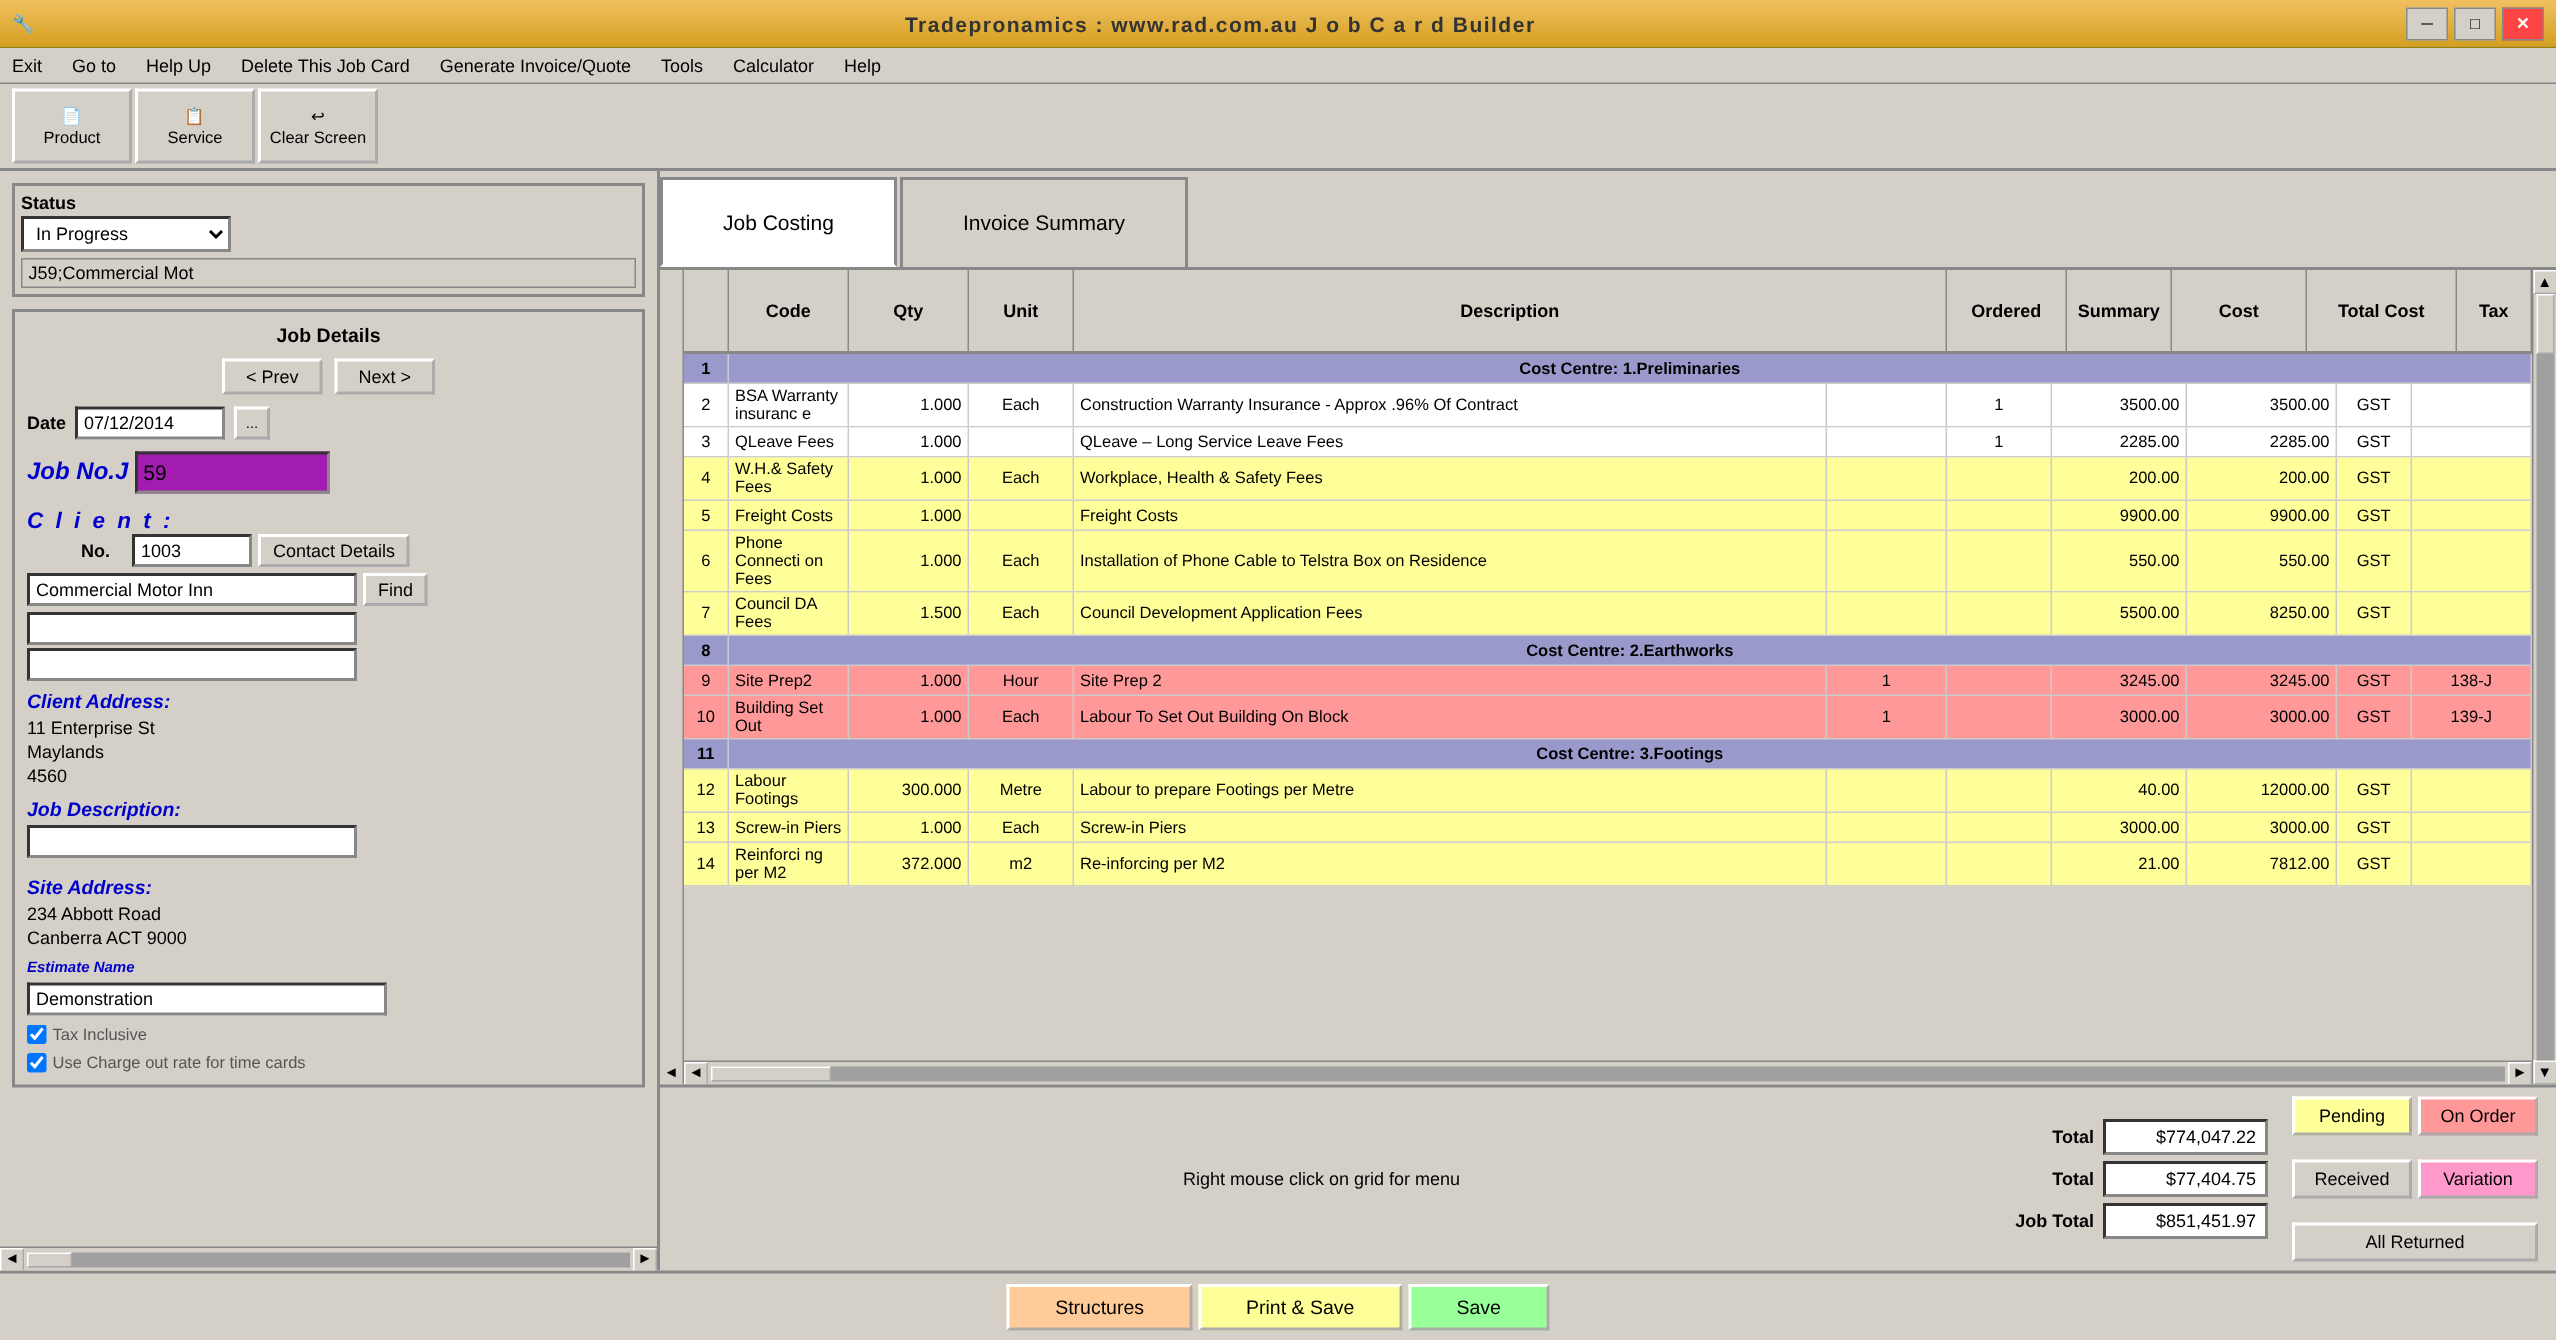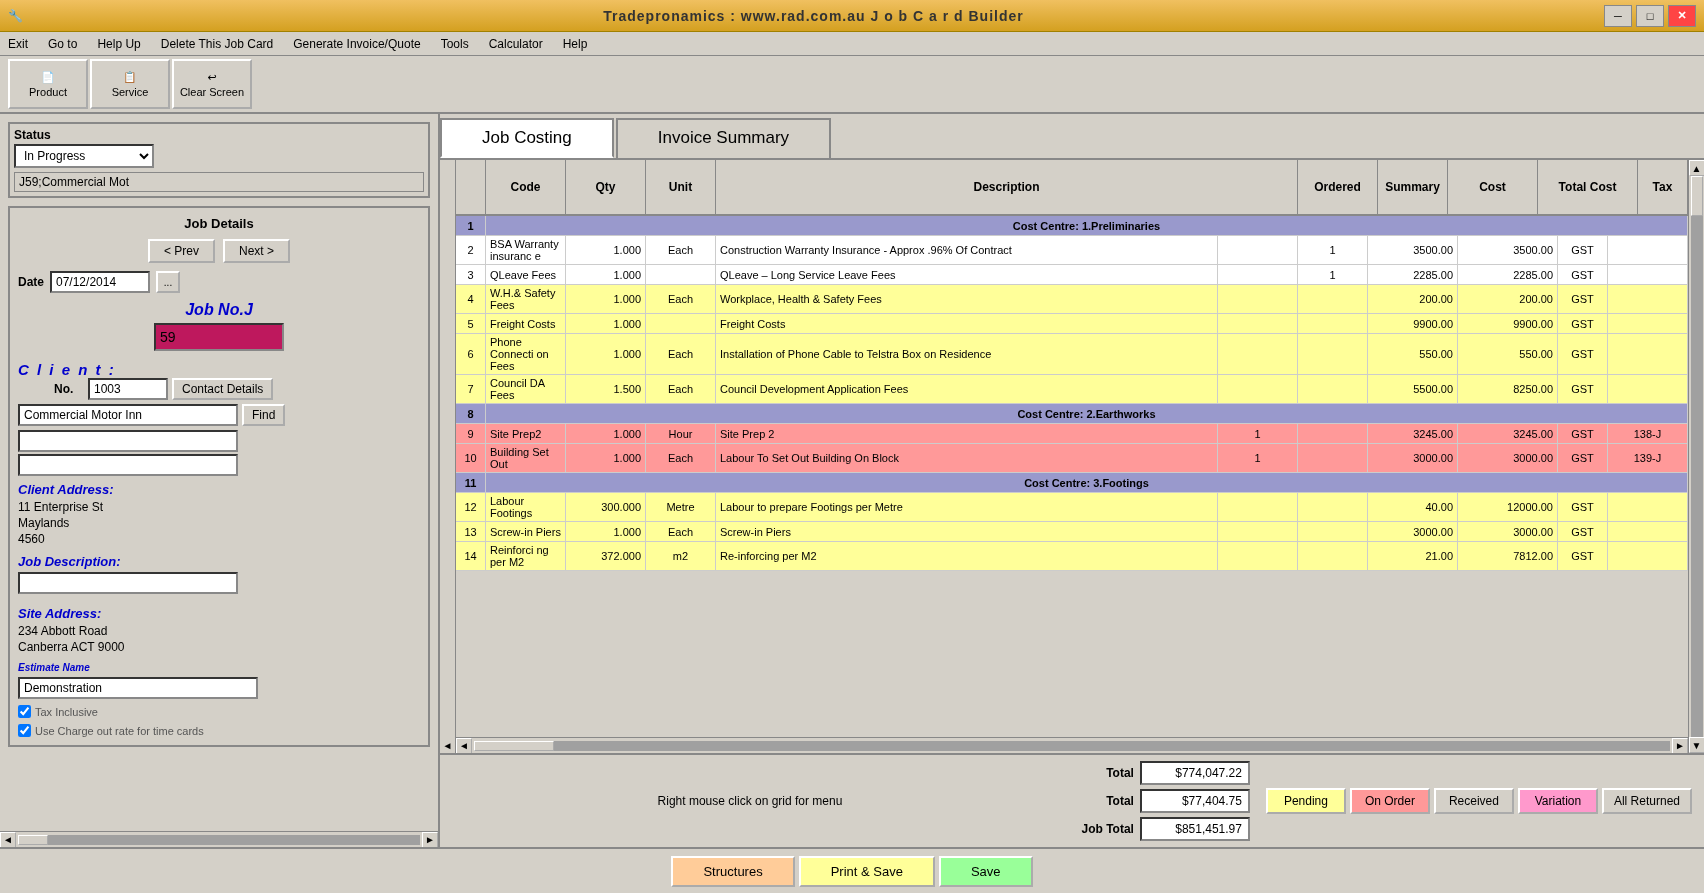--- a/index.html
+++ b/index.html
@@ -103,24 +103,24 @@
     .date-label { font-weight: bold; font-size: 12px; }
     .date-input {
       border: 2px inset #888; background: white; height: 22px;
       padding: 1px 4px; font-size: 12px; width: 100px;
     }
     .date-btn {
       width: 24px; height: 22px; border: 2px outset #fff; background: #d4d0c8;
       cursor: pointer; font-size: 10px;
     }
 
-    .job-no-row { display: flex; align-items: center; gap: 4px; margin-bottom: 10px; flex-direction: column; }
+    .job-no-row { display: flex; align-items: center; gap: 4px; margin-bottom: 10px; }
     .job-no-label { color: #0000cc; font-size: 16px; font-style: italic; font-weight: bold; }
     .job-no-input {
-      border: 2px inset #888; background: #be185d; height: 28px;
+      border: 2px inset #888; background: #a21caf; height: 28px;
       padding: 2px 4px; font-size: 14px; width: 130px;
     }
 
     .client-label { color: #0000cc; font-size: 15px; font-style: italic; font-weight: bold; margin-bottom: 0; letter-spacing: 2px; }
     .field-row { display: flex; align-items: center; gap: 4px; margin-bottom: 4px; }
     .field-label { font-size: 12px; font-weight: bold; width: 30px; margin-left: 36px; }
     .field-input {
       border: 2px inset #888; background: white; height: 22px;
       padding: 1px 4px; font-size: 12px;
     }
@@ -172,26 +172,26 @@
       overflow: hidden;
     }
 
     
     .tab-bar {
       display: flex;
       background: #d4d0c8;
       border-bottom: 2px solid #888;
     }
     .tab {
-      padding: 8px 40px;
+      padding: 20px 40px;
       border: 2px solid #888;
       border-bottom: none;
       background: #d4d0c8;
       cursor: pointer;
-      font-size: 17px;
+      font-size: 14px;
       margin-right: 2px;
       margin-top: 4px;
     }
     .tab.active { background: white; border-bottom: 2px solid white; }
     .grid-header {
       display: flex;
       background: #d4d0c8;
       border-bottom: 2px solid #888;
       font-weight: bold;
       font-size: 12px;
@@ -246,21 +246,21 @@
     }
     .right-click-hint { font-size: 12px; text-align: center; line-height: 1.4; flex: 1; }
     .totals-section { display: flex; flex-direction: column; gap: 4px; }
     .total-row { display: flex; align-items: center; gap: 6px; }
     .total-label { font-size: 12px; font-weight: bold; width: 70px; text-align: right; }
     .total-value {
       border: 2px inset #888; background: white; height: 24px;
       padding: 1px 6px; font-size: 12px; width: 110px; text-align: right;
       display: flex; align-items: center; justify-content: flex-end;
     }
-    .status-buttons { display: flex; flex-direction: row; gap: 4px; }
+    .status-buttons { display: flex; flex-direction: column; gap: 16px; }
     .status-btn-row { display: flex; gap: 4px; }
     .status-btn {
       padding: 4px 10px; border: 2px outset #fff; cursor: pointer; font-size: 12px;
       min-width: 80px; text-align: center;
     }
     .btn-pending { background: #ffff99; }
     .btn-on-order { background: #ff9999; }
     .btn-received { background: #d4d0c8; }
     .btn-variation { background: #ff99cc; }
     .btn-all-returned { background: #d4d0c8; }

